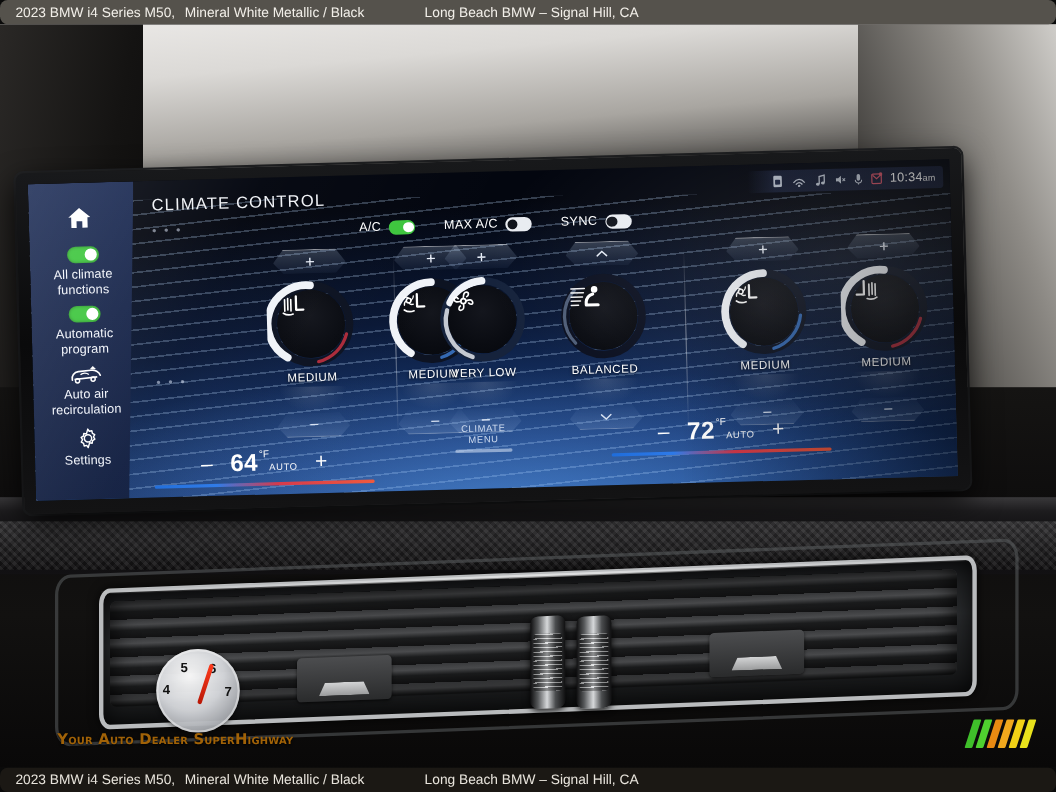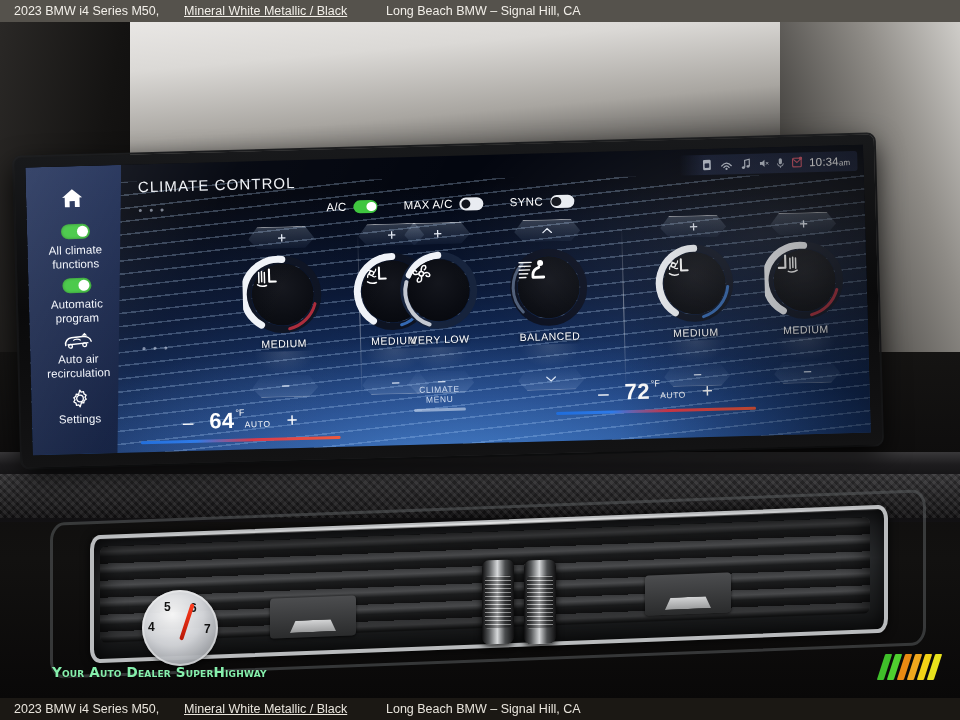--- a/index.html
+++ b/index.html
@@ -7,25 +7,26 @@
     width:960px;height:720px;overflow:hidden;position:relative;
     font-family:"Liberation Sans",sans-serif;background:#0a0a0a;
   }
 
   
   .caption{
     position:absolute;left:0;width:960px;height:22px;
     background:#55524c;color:#f2efe9;
     font-size:12.5px;line-height:22px;white-space:nowrap;
     z-index:40;
+    border-radius:7px;
   }
   .caption.top{top:0;}
   .caption.bottom{bottom:0;background:#1b1814;color:#e8e4dc;}
   .cap-title{position:absolute;left:14px;}
-  .cap-color{position:absolute;left:184px;text-decoration:underline;}
+  .cap-color{position:absolute;left:168px;}
   .cap-dealer{position:absolute;left:386px;}
 
   
   .photo{
     position:absolute;left:0;top:22px;width:960px;height:676px;overflow:hidden;
     background:#100f0e;
   }
   
   .wash-top{
     position:absolute;left:0;top:0;width:960px;height:150px;
@@ -278,21 +279,21 @@
     position:absolute;left:0;top:22px;font-size:36px;font-weight:bold;font-style:italic;
     letter-spacing:-1.2px;white-space:nowrap;
     font-family:"DejaVu Sans",sans-serif;
   }
   .wm-d{background:linear-gradient(180deg,#ffd83a,#f08a1a 55%,#c84a10);-webkit-background-clip:text;background-clip:text;color:transparent;}
   .wm-r{background:linear-gradient(180deg,#9fd8ff,#2c8fe0 55%,#0f4f99);-webkit-background-clip:text;background-clip:text;color:transparent;}
   .wm-c{background:linear-gradient(180deg,#ffffff,#cfd3d8 55%,#8b9095);-webkit-background-clip:text;background-clip:text;color:transparent;}
   .wm-sub{
     position:absolute;left:30px;top:62px;font-size:13.5px;font-weight:bold;
     letter-spacing:.2px;white-space:nowrap;font-variant:small-caps;
-    color:#86efac;text-shadow:0 1px 2px rgba(0,0,0,.9);
+    color:#a16207;text-shadow:0 1px 2px rgba(0,0,0,.9);
     font-family:"DejaVu Sans",sans-serif;
   }
   .wm-tick{position:absolute;font-size:12px;font-weight:bold;color:#111;}
   .wm-needle{
     position:absolute;left:157px;top:0px;width:4px;height:38px;
     background:linear-gradient(180deg,#ff3b1d,#b81705);
     transform:rotate(18deg);transform-origin:50% 100%;border-radius:2px;
   }
 
   

